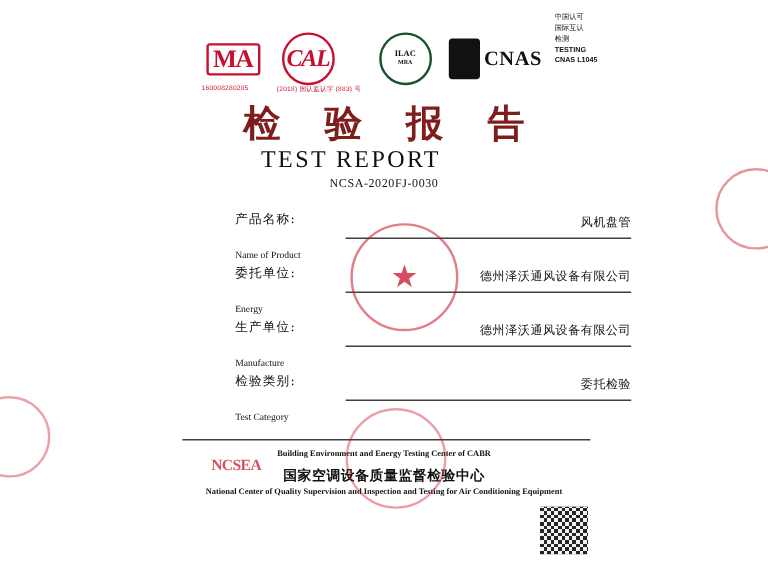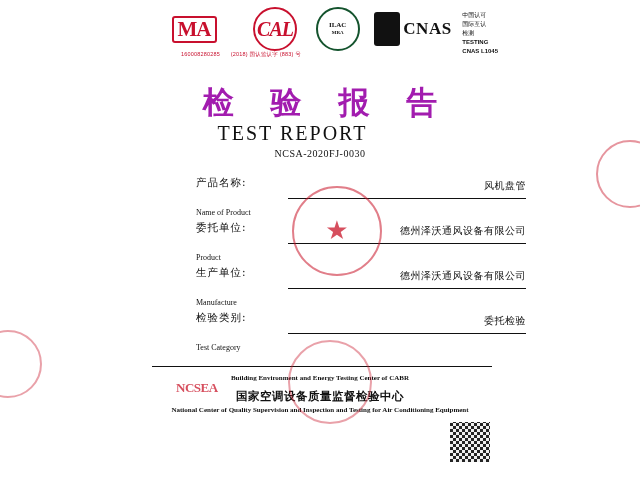--- a/index.html
+++ b/index.html
@@ -24,21 +24,22 @@
     left: 168px;
     width: 330px;
     height: 62px;
     display: flex;
     align-items: flex-start;
     justify-content: space-between;
   }
   .logo-block {
     display: flex;
     flex-direction: column;
-    align-items: flex-end;
+    align-items: flex-start;
+    margin-top: 20px;
   }
   .logo-mark {
     width: 52px;
     height: 38px;
     display: flex;
     align-items: center;
     justify-content: center;
     font-family: "Liberation Serif", serif;
     font-weight: bold;
   }
@@ -125,21 +126,21 @@
     position: absolute;
     top: 82px;
     left: 0;
     width: 640px;
     text-align: center;
     font-size: 31px;
     letter-spacing: 13px;
     text-indent: 13px;
     font-family: "DejaVu Serif", serif;
     font-weight: bold;
-    color: #a21caf;
+    color: #7f1d1d;
   }
   .title-en {
     position: absolute;
     top: 122px;
     left: 0;
     width: 585px;
     text-align: center;
     font-size: 20px;
     letter-spacing: 2px;
     font-family: "Liberation Serif", serif;
@@ -362,21 +363,21 @@
       <div class="field-label">
         <div class="label-cn">产品名称:</div>
         <div class="label-en">Name of Product</div>
       </div>
       <div class="field-value">风机盘管</div>
     </div>
 
     <div class="field-row">
       <div class="field-label">
         <div class="label-cn">委托单位:</div>
-        <div class="label-en">Product</div>
+        <div class="label-en">Energy</div>
       </div>
       <div class="field-value">德州泽沃通风设备有限公司</div>
     </div>
 
     <div class="field-row">
       <div class="field-label">
         <div class="label-cn">生产单位:</div>
         <div class="label-en">Manufacture</div>
       </div>
       <div class="field-value">德州泽沃通风设备有限公司</div>

